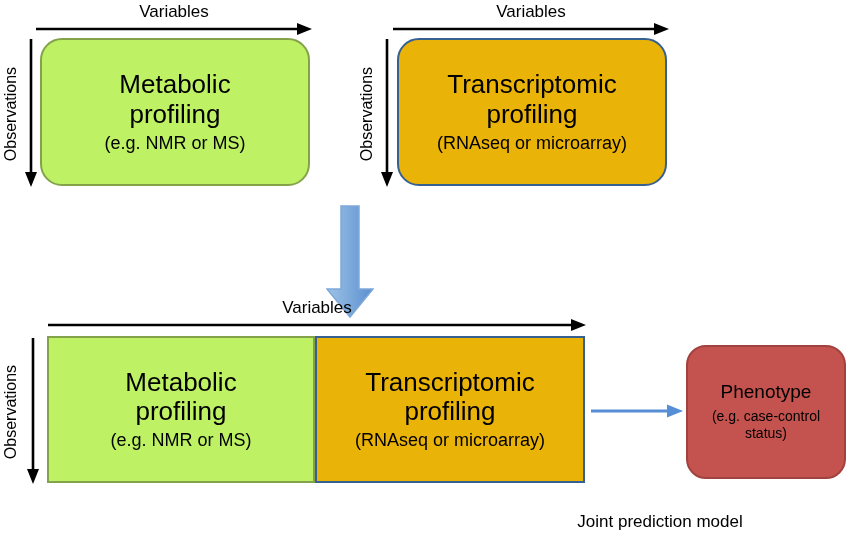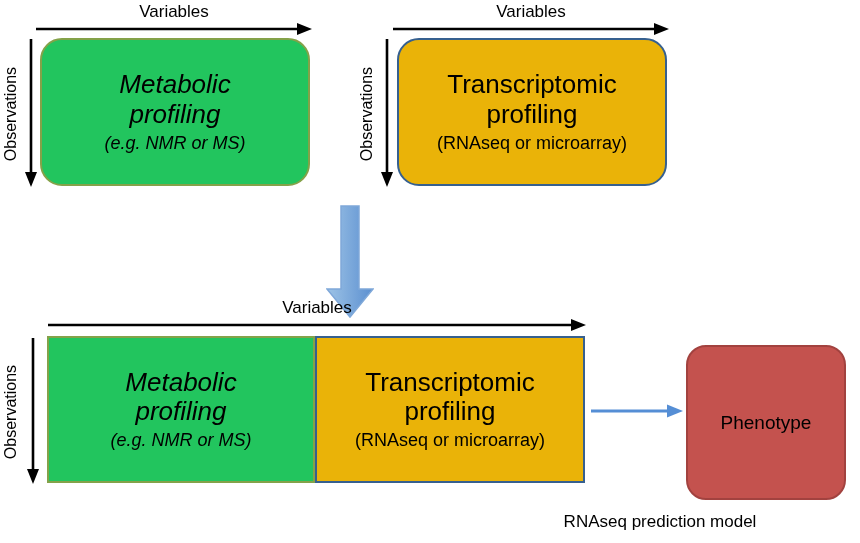--- a/index.html
+++ b/index.html
@@ -46,23 +46,22 @@
     font-size: 26px;
     line-height: 1.12;
     max-width: 205px;
   }
   .box .subtitle {
     font-size: 18px;
     margin-top: 4px;
   }
 
   .green-box {
-    background: #22c55e;
+    background: #bef264;
     border: 2px solid #84A249;
-    font-style: italic;
   }
   .blue-box {
     background: #eab308;
     border: 2px solid #36608F;
   }
   .rounded { border-radius: 22px; }
 
   .red-box {
     background: #C4524E;
     border: 2px solid #A2423F;
@@ -157,19 +156,20 @@
   <div class="box blue-box" style="left:315px; top:336px; width:270px; height:147px;">
     <div class="title">Transcriptomic profiling</div>
     <div class="subtitle">(RNAseq or microarray)</div>
   </div>
 
   <svg class="abs" style="left:590px; top:403px;" width="94" height="16">
     <line x1="1" y1="8" x2="78" y2="8" stroke="#558ED5" stroke-width="3"></line>
     <polygon points="77,1.5 93,8 77,14.5" fill="#558ED5"></polygon>
   </svg>
 
-  <div class="box red-box" style="left:686px; top:345px; width:160px; height:155px;">
+  <div class="box red-box" style="left:686px; top:345px; width:160px; height:134px;">
     <div class="title">Phenotype</div>
+    <div class="subtitle">(e.g. case-control status)</div>
   </div>
 
-  <div class="caption caption-center" style="left:540px; top:512px; width:240px;">RNAseq prediction model</div>
+  <div class="caption caption-center" style="left:540px; top:512px; width:240px;">Joint prediction model</div>
 
 </div>
 
 </body></html>

